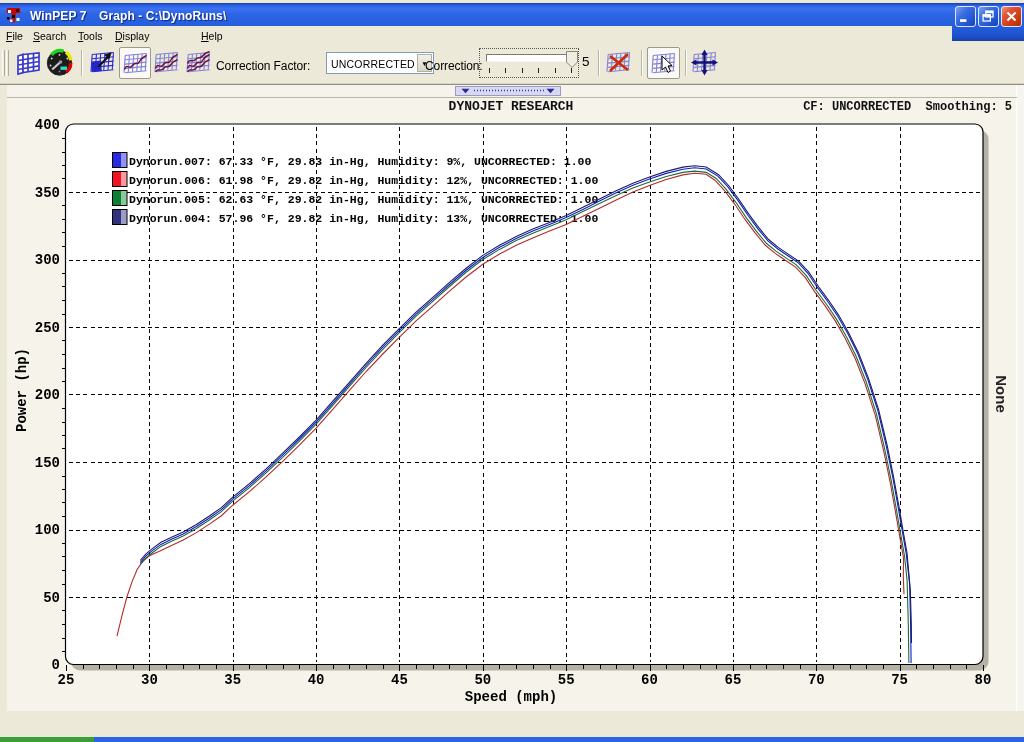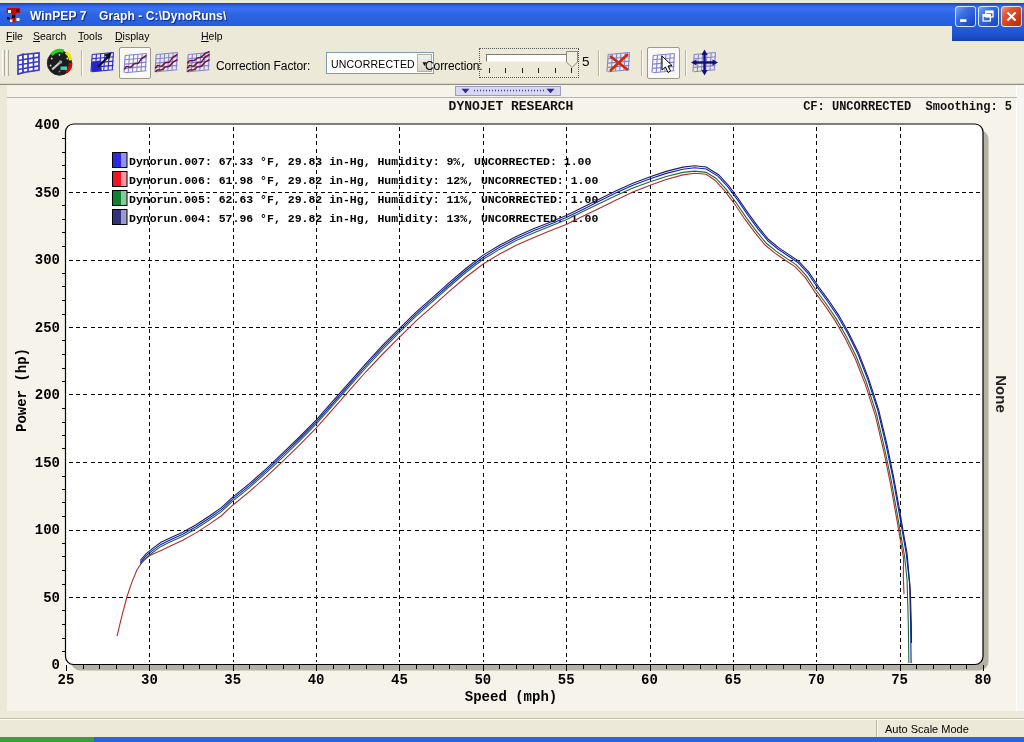--- a/index.html
+++ b/index.html
@@ -297,18 +297,13 @@
 <text x="129" y="203.0" font-size="11.5" font-weight="bold" fill="#000" font-family="Liberation Mono,monospace">Dynorun.005: 62.63 °F, 29.82 in-Hg, Humidity: 11%, UNCORRECTED: 1.00</text>
 <rect x="112.5" y="209.5" width="8.5" height="15" fill="#31317d"></rect>
 <rect x="121" y="209.5" width="6" height="15" fill="#9b9bc6"></rect>
 <rect x="112.5" y="209.5" width="14.5" height="15" fill="none" stroke="#000" stroke-width="1"></rect>
 <text x="129" y="222.0" font-size="11.5" font-weight="bold" fill="#000" font-family="Liberation Mono,monospace">Dynorun.004: 57.96 °F, 29.82 in-Hg, Humidity: 13%, UNCORRECTED: 1.00</text>
 <polyline points="117.0,636.1 121.9,615.9 126.9,597.0 131.9,582.1 136.9,570.0 142.7,561.2 149.4,555.8 161.0,550.4 171.0,545.7 182.7,540.3 196.0,532.9 209.4,524.1 221.1,516.0 232.7,505.2 249.4,491.7 266.1,476.9 282.7,461.3 299.4,445.1 316.1,428.2 332.8,409.4 349.4,390.4 366.1,371.5 382.8,354.0 399.5,337.1 416.1,320.9 432.8,306.1 449.5,291.2 466.1,277.0 482.8,264.2 499.5,254.1 516.2,245.3 532.8,237.9 549.5,231.1 566.2,224.4 582.9,216.3 599.5,208.2 616.2,200.1 632.9,192.1 649.5,185.5 666.2,179.5 682.9,174.9 694.6,173.2 706.2,174.2 715.2,180.5 725.2,191.3 735.2,204.8 745.2,219.7 755.3,233.2 765.3,245.3 775.3,253.4 785.3,260.2 795.3,266.9 805.3,277.7 815.3,292.6 825.3,306.1 835.3,320.9 845.3,338.5 855.3,358.7 865.3,384.4 875.3,415.4 883.6,450.5 890.3,482.9 896.1,515.3 900.3,539.6 903.6,558.5 903.3,576.8 904.0,594.3" fill="none" stroke="#b32b2b" stroke-width="1.1"></polyline>
 <polyline points="140.2,564.6 146.0,557.9 152.7,552.5 161.0,546.4 171.0,541.6 182.7,536.2 196.0,528.8 209.4,520.0 221.1,511.9 232.7,501.1 249.4,487.6 266.1,472.8 282.7,457.3 299.4,441.1 316.1,424.2 332.8,405.3 349.4,386.4 366.1,367.5 382.8,349.3 399.5,332.4 416.1,316.2 432.8,301.3 449.5,286.5 466.1,272.3 482.8,259.5 499.5,249.4 516.2,240.6 532.8,233.2 549.5,226.4 566.2,219.7 582.9,211.6 599.5,203.5 616.2,195.4 632.9,187.9 649.5,181.9 666.2,176.5 682.9,172.4 694.6,171.1 706.2,172.4 716.2,178.5 726.2,189.3 736.2,202.8 746.2,217.6 756.3,231.1 766.3,243.3 776.3,251.4 786.3,258.1 796.3,264.9 806.3,275.7 816.3,290.5 826.3,304.0 836.3,318.9 846.3,336.4 856.3,356.7 866.3,382.3 876.3,413.4 884.6,448.5 891.3,480.9 897.1,513.3 901.3,537.6 904.6,556.5 907.1,580.8 908.3,624.0 908.9,663.1" fill="none" stroke="#1e6b38" stroke-width="1.1"></polyline>
 <polyline points="140.2,562.6 146.0,555.8 152.7,550.4 161.0,544.4 171.0,539.6 182.7,534.2 196.0,526.8 209.4,518.0 221.1,509.9 232.7,499.1 249.4,485.6 266.1,470.8 282.7,455.2 299.4,439.0 316.1,422.2 332.8,403.3 349.4,384.4 366.1,365.5 382.8,347.2 399.5,330.4 416.1,314.2 432.8,299.3 449.5,284.5 466.1,270.3 482.8,257.5 499.5,247.3 516.2,238.6 532.8,231.1 549.5,224.4 566.2,217.6 582.9,209.4 599.5,201.1 616.2,192.8 632.9,185.2 649.5,179.0 666.2,173.4 682.9,169.2 694.6,167.7 706.2,169.0 717.9,176.1 727.9,186.9 737.9,200.4 747.9,215.3 757.9,228.8 767.9,240.9 777.9,249.0 787.9,255.8 797.9,262.5 807.9,273.3 817.9,288.2 827.9,301.7 837.9,316.5 848.0,334.1 858.0,354.3 868.0,380.0 878.0,411.0 886.3,446.1 893.0,478.5 898.8,510.9 903.0,535.2 906.3,554.1 909.6,583.5 910.6,624.0 911.1,663.1" fill="none" stroke="#0f1ec8" stroke-width="1.1"></polyline>
 <polyline points="140.2,560.5 146.0,553.8 152.7,548.4 161.0,542.3 171.0,537.6 182.7,532.2 196.0,524.8 209.4,516.0 221.1,507.9 232.7,497.1 249.4,483.6 266.1,468.8 282.7,453.2 299.4,437.0 316.1,420.1 332.8,401.2 349.4,382.3 366.1,363.4 382.8,345.2 399.5,328.3 416.1,312.1 432.8,297.3 449.5,282.4 466.1,268.3 482.8,255.4 499.5,245.3 516.2,236.5 532.8,229.1 549.5,222.4 566.2,215.6 582.9,207.3 599.5,199.1 616.2,190.8 632.9,183.2 649.5,176.9 666.2,171.4 682.9,167.1 694.6,165.7 706.2,167.0 718.6,174.7 728.6,185.5 738.6,199.0 748.6,213.9 758.6,227.4 768.6,239.5 778.6,247.6 788.6,254.4 798.6,261.1 808.6,271.9 818.6,286.8 828.6,300.3 838.6,315.1 848.6,332.7 858.6,352.9 868.6,378.6 878.6,409.6 887.0,444.7 893.6,477.1 899.5,509.5 903.6,533.8 907.0,552.7 910.3,590.2 911.3,624.0 911.5,642.9" fill="none" stroke="#1d1d62" stroke-width="1.1"></polyline>
 </svg>
- <div id="statusbar">
-   <div style="position:absolute;left:876px;top:0;width:143px;height:18px;border-left:1px solid #b5b2a1;box-shadow:inset 1px 0 0 #fcfbf6;">
-     <span style="position:absolute;left:8px;top:3px;">Auto Scale Mode</span>
-   </div>
- </div>
  <div id="taskbar"></div>
 </div>
 </body></html>

